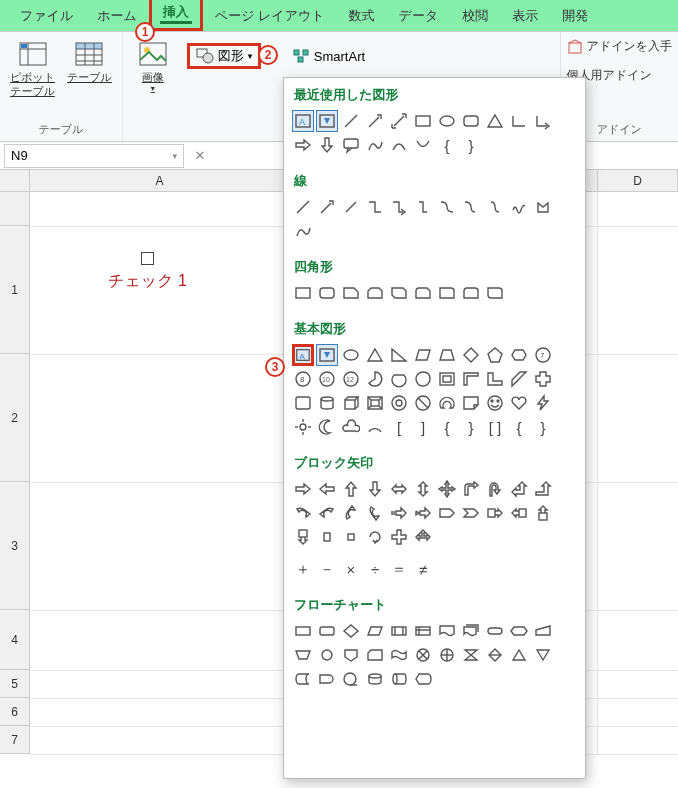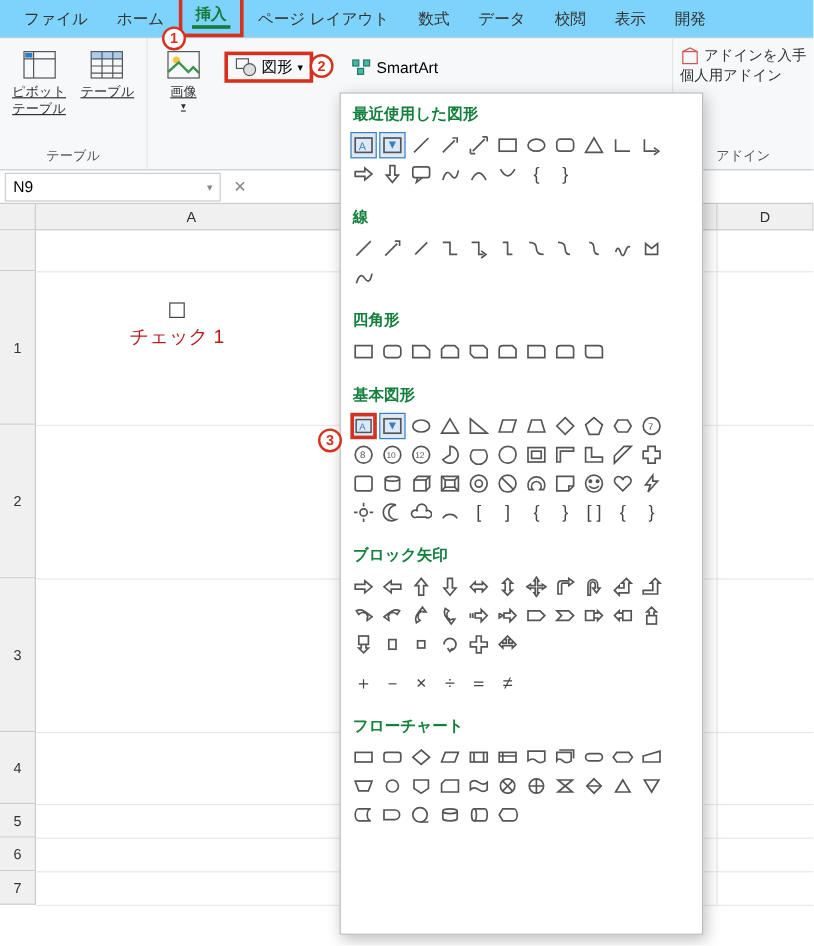--- a/index.html
+++ b/index.html
@@ -1,34 +1,34 @@
 <!DOCTYPE html>
 <html><head>
   <meta charset="utf-8">
   <style>
     * { margin: 0; padding: 0; box-sizing: border-box; font-family: "Meiryo", "Yu Gothic", sans-serif; }
     body { width: 678px; height: 788px; background: #fff; overflow: hidden; position: relative; }
 
-    .ribbon-tabs { display: flex; height: 32px; border-bottom: 1px solid #ccc; padding-left: 8px; align-items: flex-end; background: #7dd3fc; }
+    .ribbon-tabs { display: flex; height: 32px; border-bottom: 1px solid #ccc; padding-left: 8px; align-items: flex-end; background: #86efac; }
     .ribbon-tab { padding: 6px 12px; font-size: 13px; cursor: pointer; color: #333; position: relative; }
     .ribbon-tab.active { font-weight: bold; color: #1a7a3c; }
     .highlight-tab { border: 3px solid #d6311e; padding: 3px 11px 7px; position: relative; }
     .highlight-tab::after { content: ""; display: block; position: absolute; left: 8px; right: 8px; bottom: 4px; height: 3px; background: #1a7a3c; }
 
     .ribbon-content { display: flex; height: 110px; border-bottom: 1px solid #ccc; background: #f7f8fa; }
     .ribbon-group { display: flex; flex-direction: column; padding: 4px 6px 0; align-items: center; border-right: 1px solid #e4e4e4; }
     .ribbon-group-items { display: flex; gap: 4px; flex: 1; align-items: flex-start; }
     .ribbon-btn { display: flex; flex-direction: column; align-items: center; justify-content: flex-start; padding: 4px 4px 0; font-size: 11px; color: #333; text-align: center; line-height: 1.3; min-width: 48px; text-decoration: underline; }
     .ribbon-btn .icon-box { height: 28px; display: flex; align-items: center; justify-content: center; margin-bottom: 2px; }
     .ribbon-group-label { font-size: 11px; color: #555; padding: 2px 0 4px; }
 
     .shapes-btn-wrap { border: 3px solid #d6311e; display: inline-flex; align-items: center; padding: 2px 6px; height: 26px; font-size: 13px; gap: 4px; margin-top: 6px; margin-left: 4px; }
     .smartart-btn { display: inline-flex; align-items: center; padding: 4px 6px; height: 24px; font-size: 13px; gap: 4px; margin-top: 8px; margin-left: 20px; }
 
-    .addin-col { display: flex; flex-direction: column; padding: 6px 6px 0; font-size: 12px; color: #333; gap: 0; border-left: 1px solid #e4e4e4; }
+    .addin-col { display: flex; flex-direction: column; padding: 6px 6px 0; font-size: 12px; color: #333; gap: 12px; border-left: 1px solid #e4e4e4; }
     .addin-item { display: flex; align-items: center; gap: 4px; white-space: nowrap; }
 
     .formula-bar { display: flex; align-items: center; height: 28px; border-bottom: 1px solid #ccc; }
     .name-box { width: 180px; height: 24px; border: 1px solid #ccc; margin: 2px 4px; padding: 2px 6px; font-size: 13px; display: flex; align-items: center; justify-content: space-between; }
     .fb-btn { width: 24px; text-align: center; color: #888; padding: 0 4px; font-size: 13px; }
 
     .sheet-area { position: relative; width: 100%; height: calc(788px - 32px - 110px - 28px); }
     .col-headers { display: flex; height: 22px; }
     .corner { width: 30px; border-right: 1px solid #ccc; border-bottom: 1px solid #ccc; background: #f0f0f0; }
     .col-h { border-right: 1px solid #ccc; border-bottom: 1px solid #ccc; background: #f0f0f0; text-align: center; font-size: 12px; color: #333; line-height: 22px; }

